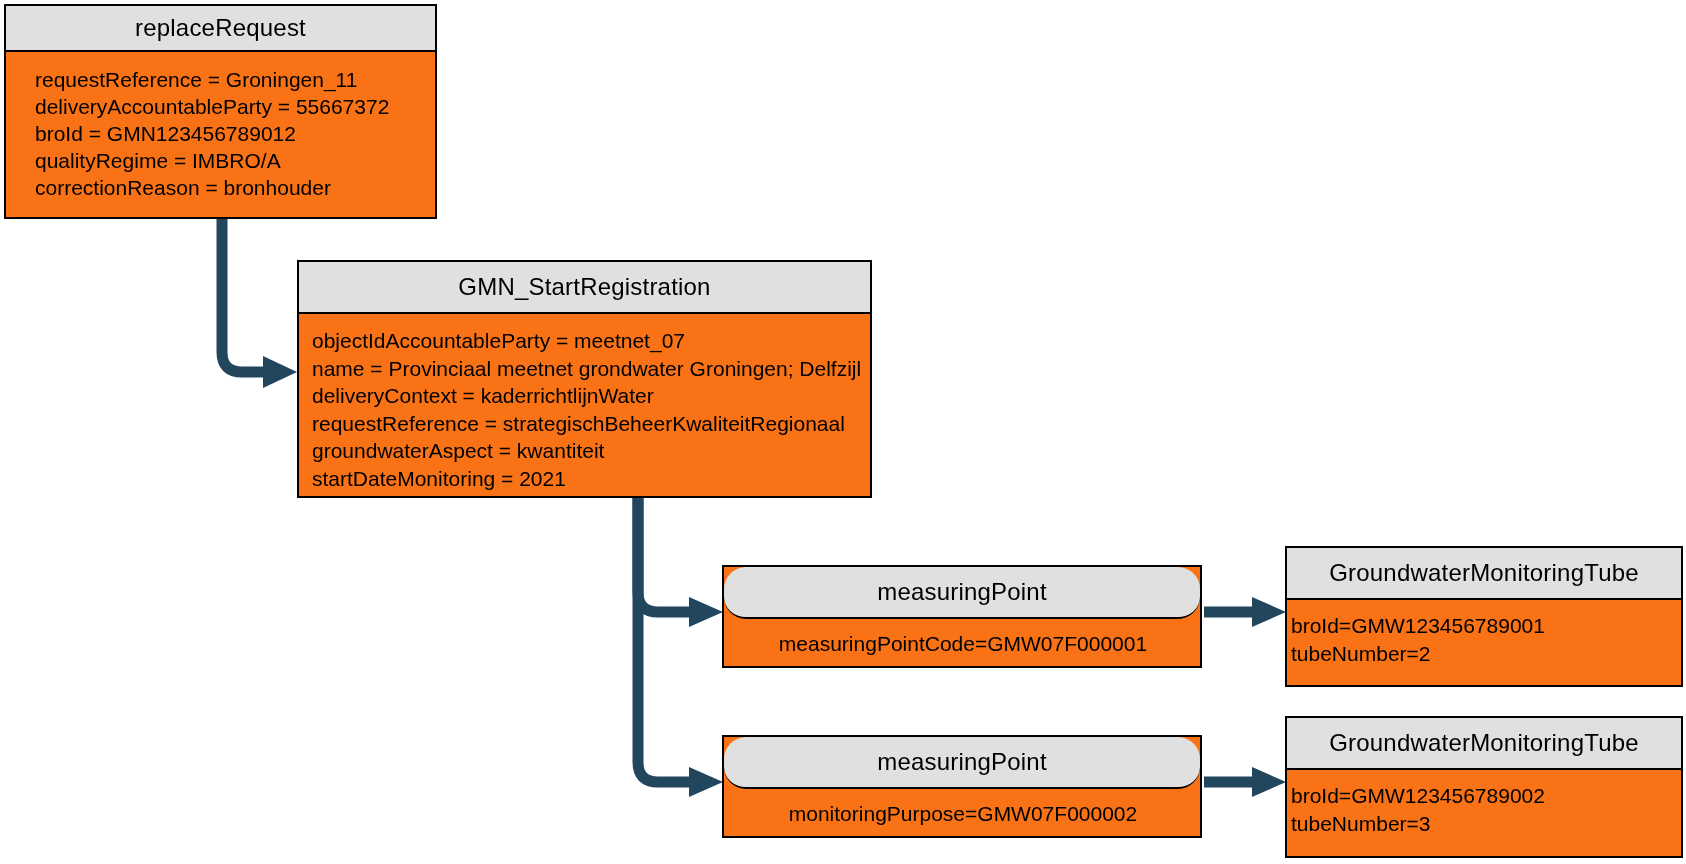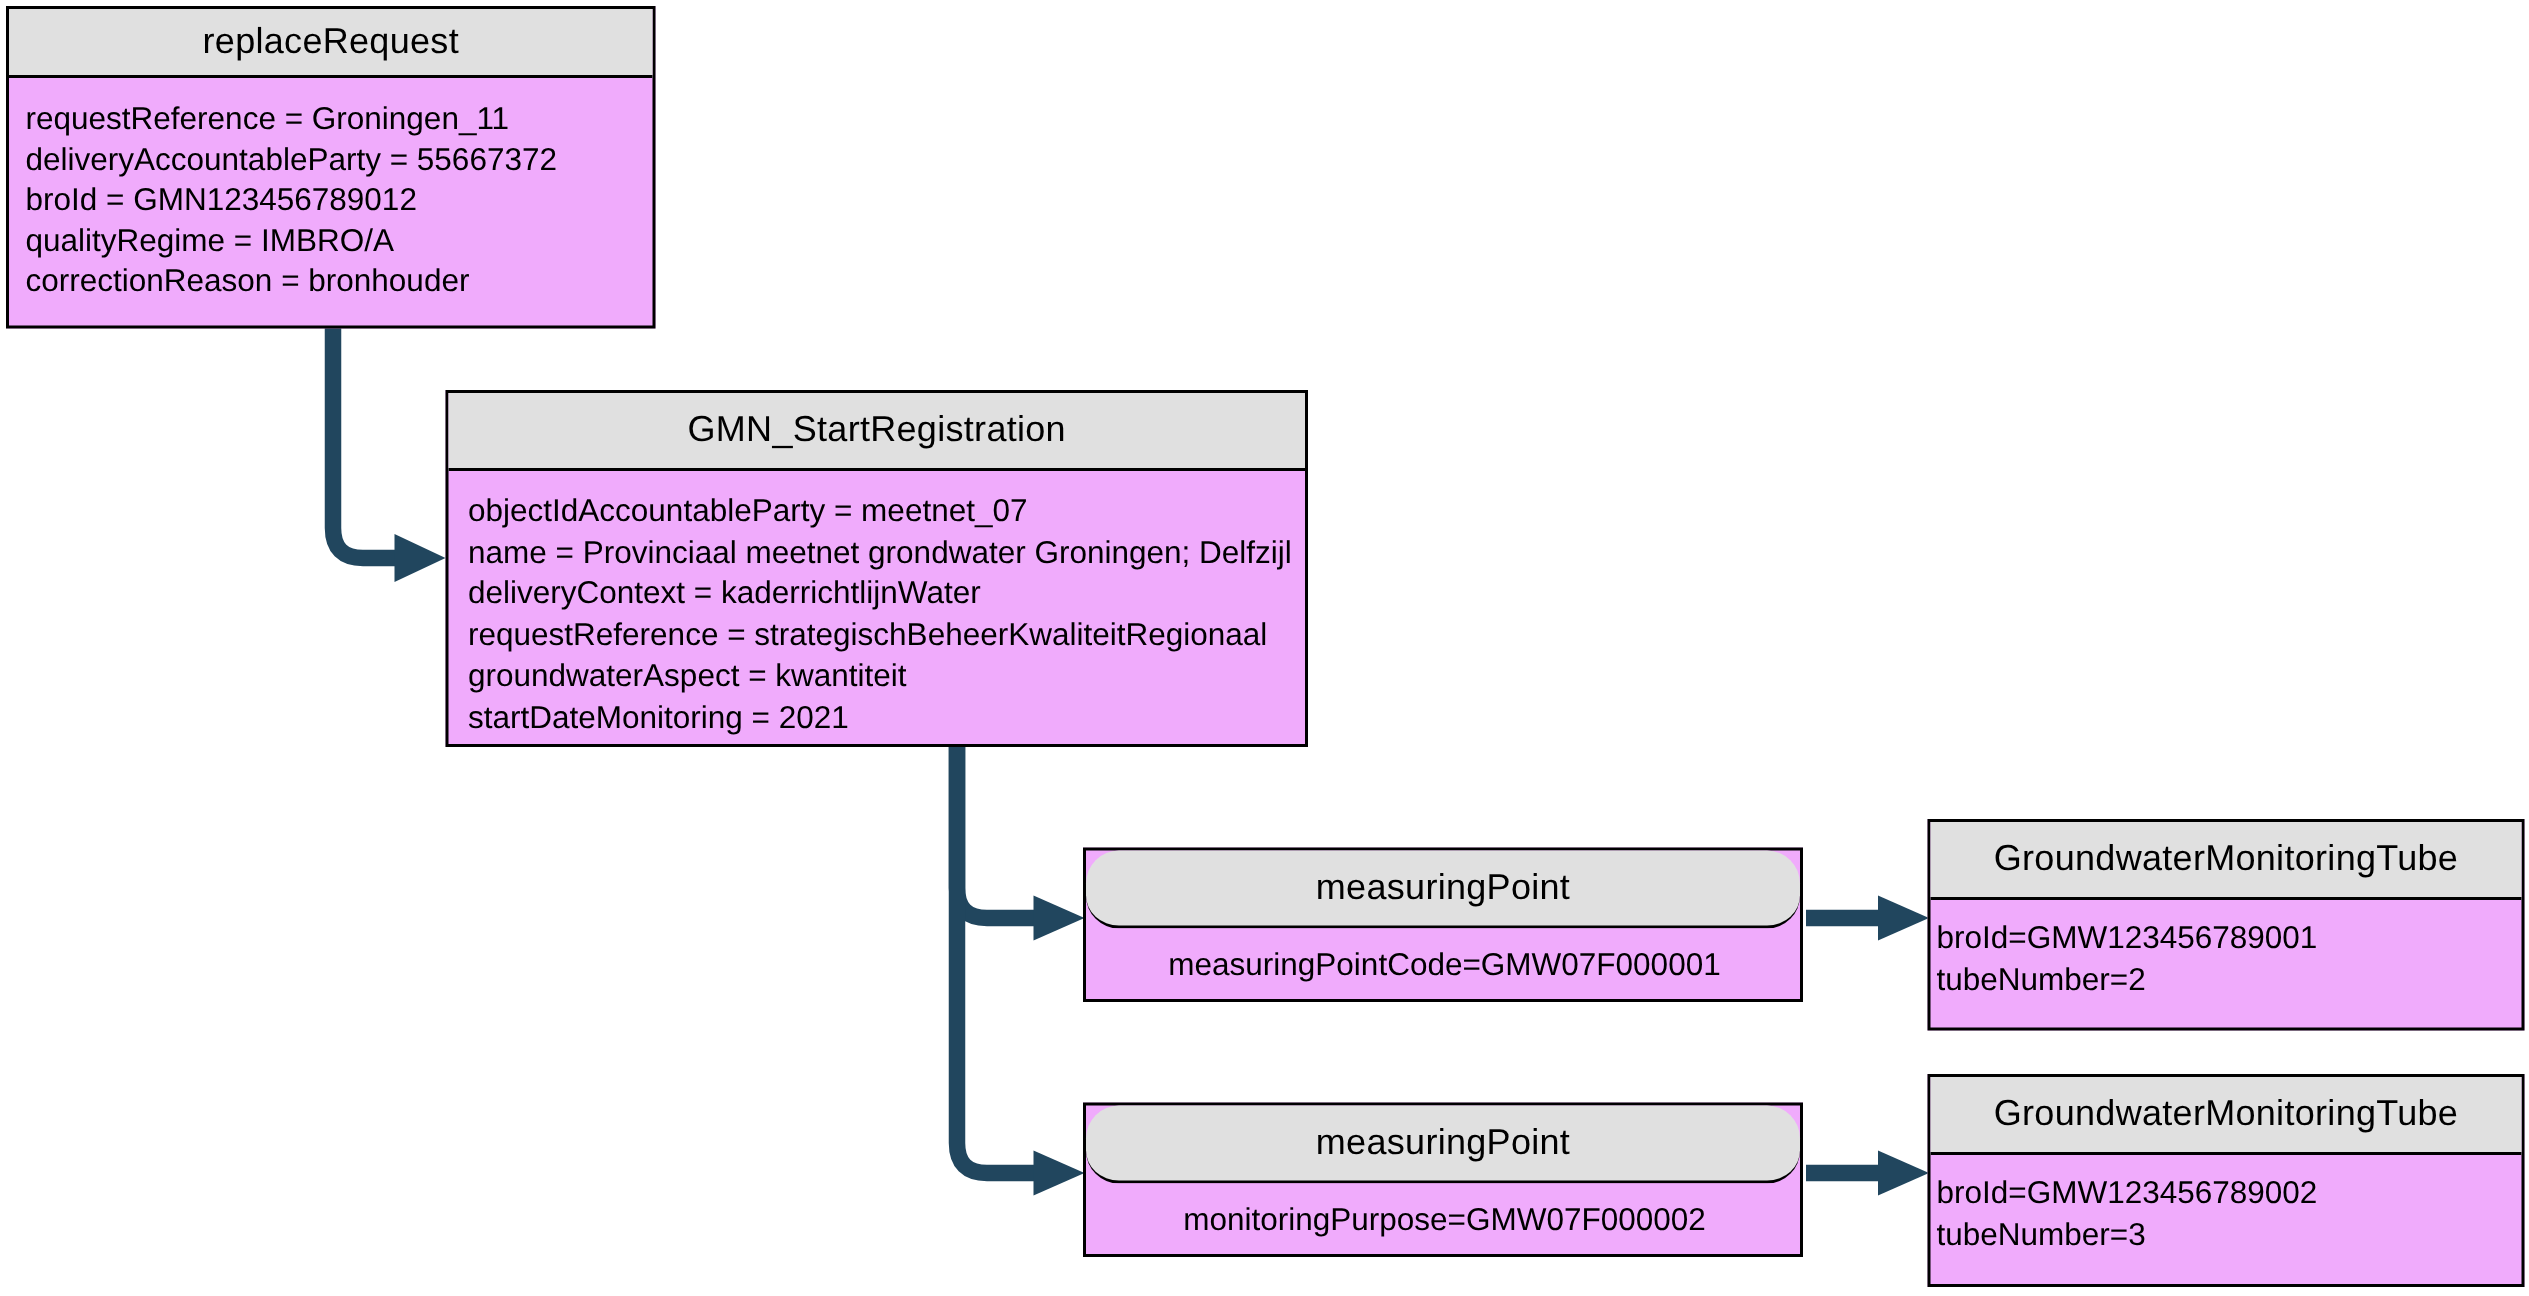--- a/index.html
+++ b/index.html
@@ -17,41 +17,41 @@
     color:#000;
     overflow:hidden;
   }
   .connector-layer{position:absolute;left:0;top:0;z-index:0;}
   .connector-layer path{stroke:var(--connector-color);stroke-width:11;fill:none;}
   .connector-layer polygon{fill:var(--connector-color);stroke:none;}
   .uml-box{
     position:absolute;
     box-sizing:border-box;
     border:2px solid var(--border-color);
-    background:#f0abfc;
+    background:#f97316;
     z-index:1;
   }
   .uml-box .hdr{
     box-sizing:content-box;
     background:var(--header-fill);
     border-bottom:2px solid var(--border-color);
     display:flex;align-items:center;justify-content:center;
     font-size:24px;
     letter-spacing:0.2px;
     white-space:nowrap;
   }
   .uml-box .bd{
     font-size:21px;
     line-height:27.5px;
     white-space:nowrap;
   }
   
   #box-replace{left:4px;top:4px;width:433px;height:215px;}
   #box-replace .hdr{height:44px;}
-  #box-replace .bd{padding:14px 10px 0 11px;line-height:27px;}
+  #box-replace .bd{padding:14px 10px 0 29px;line-height:27px;}
 
   #box-gmn{left:297px;top:260px;width:575px;height:238px;}
   #box-gmn .hdr{height:50px;}
   #box-gmn .bd{padding:13px 12px 0 13px;}
 
   #box-mp1{left:722px;top:565px;width:480px;height:103px;}
   #box-mp2{left:722px;top:735px;width:480px;height:103px;}
   #box-mp1 .hdr,#box-mp2 .hdr{height:50px;border-radius:22px;}
   #box-mp1 .bd,#box-mp2 .bd{padding:11px 10px 0 12px;text-align:center;}
 

